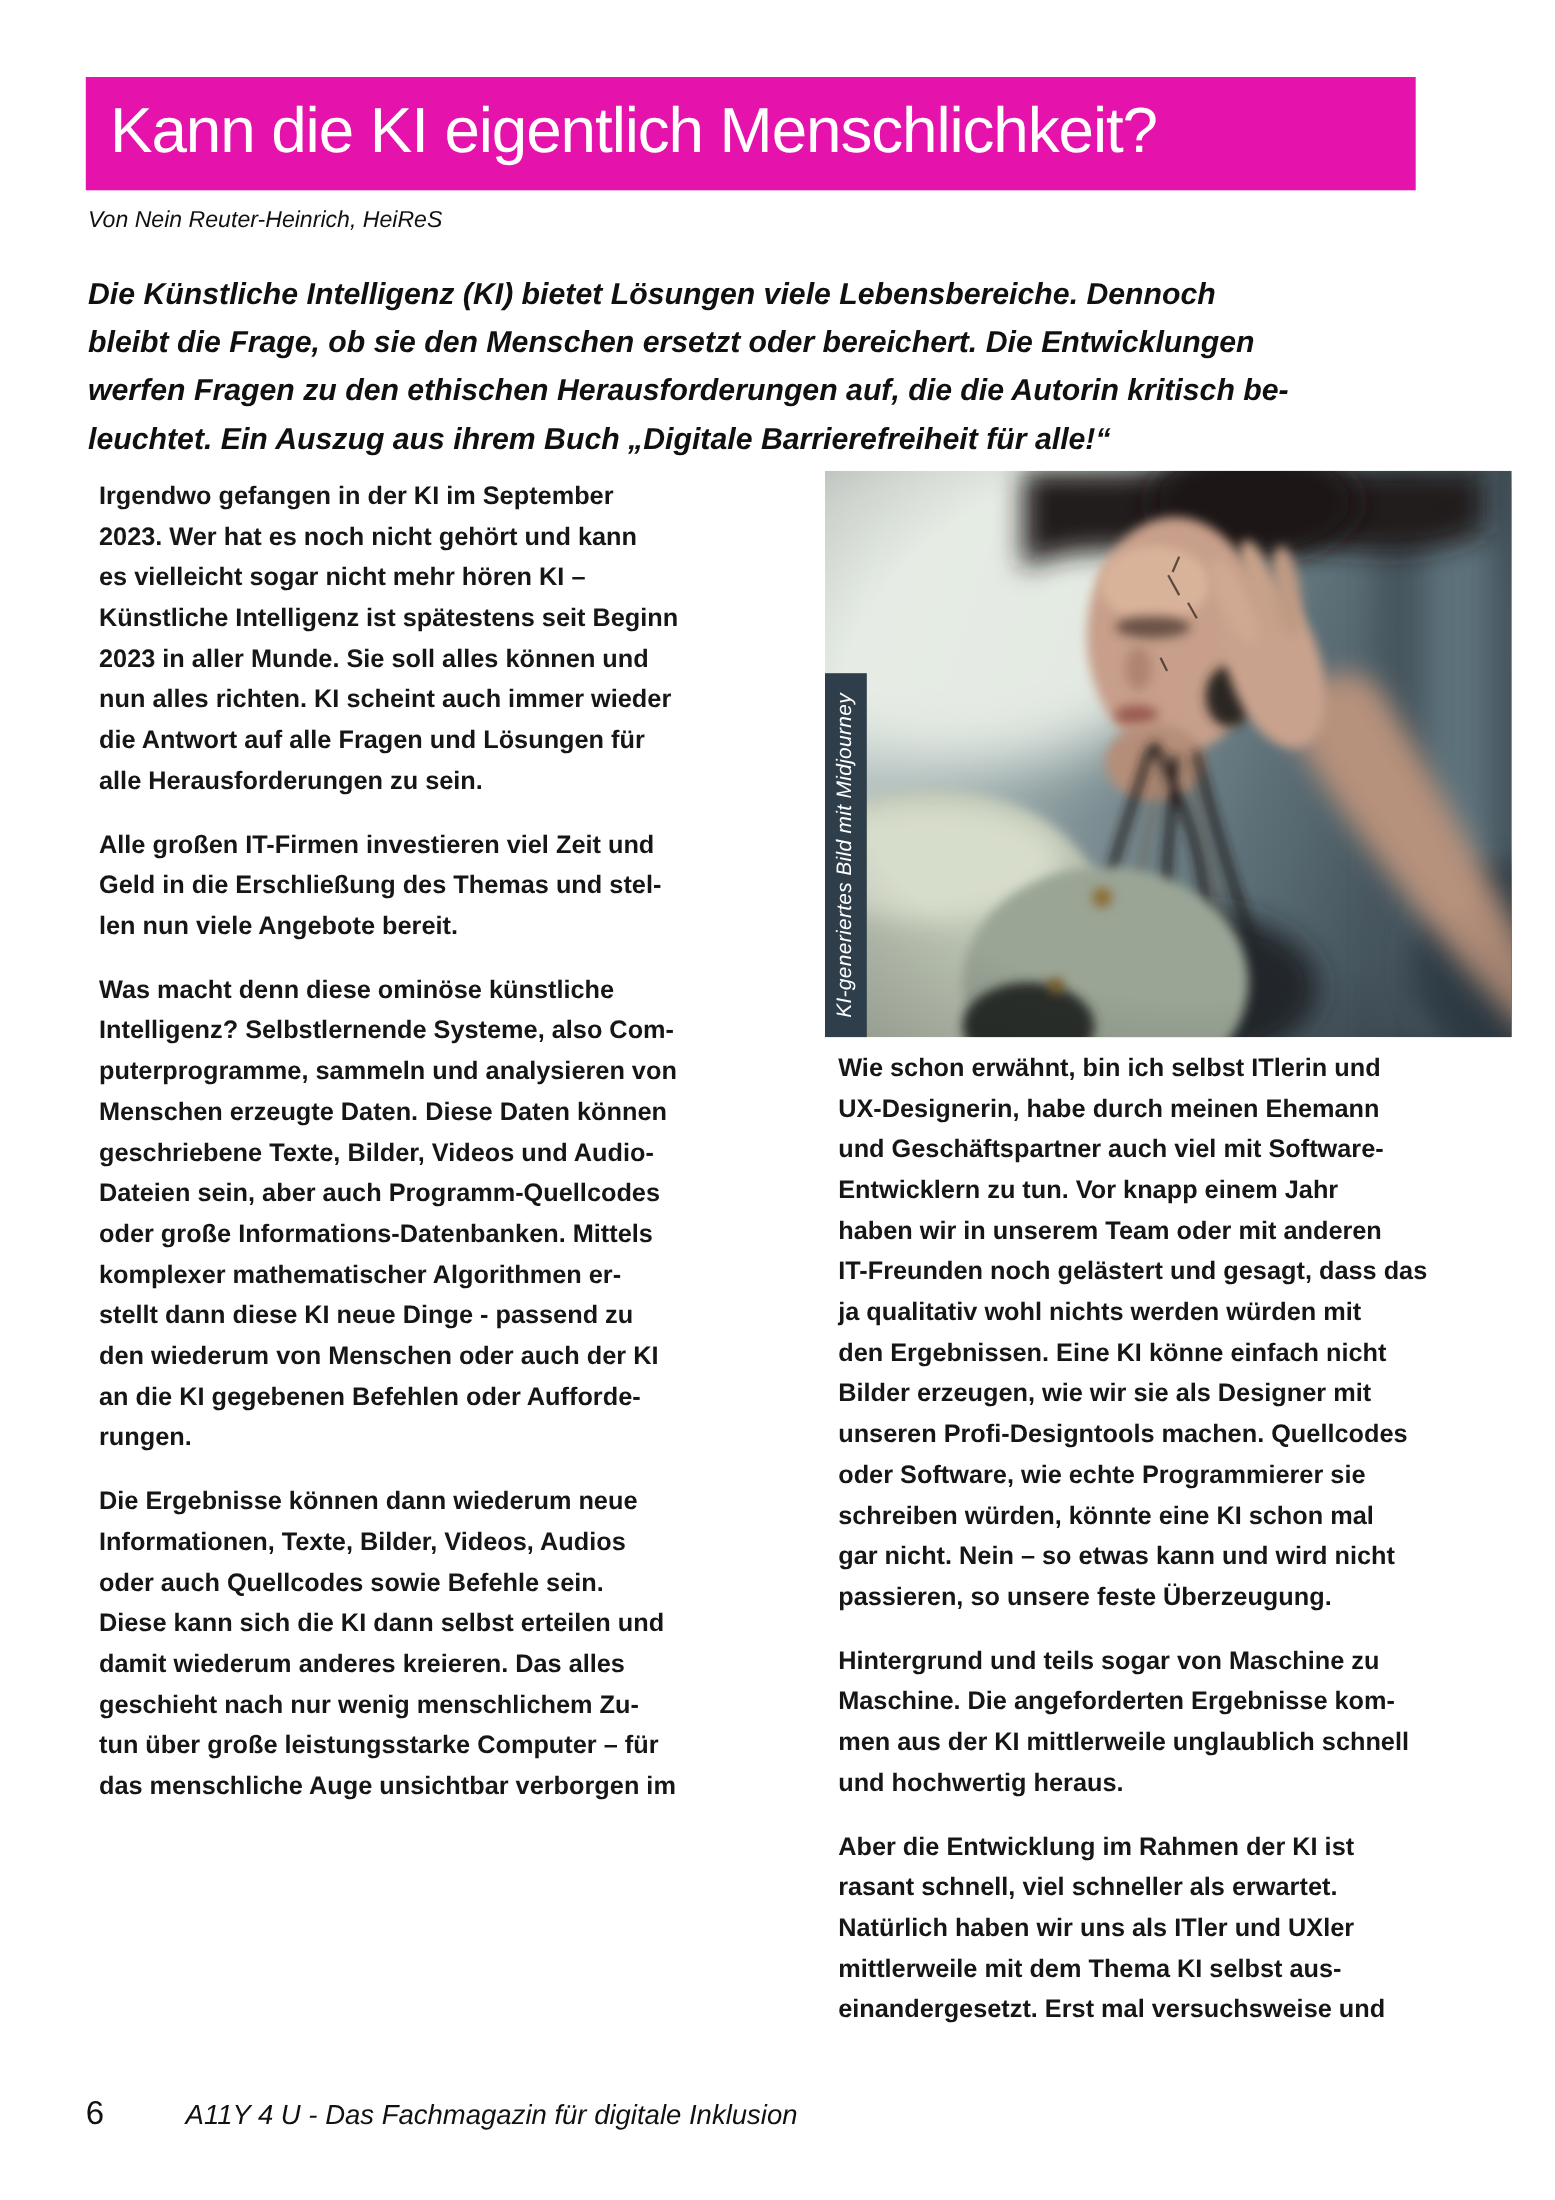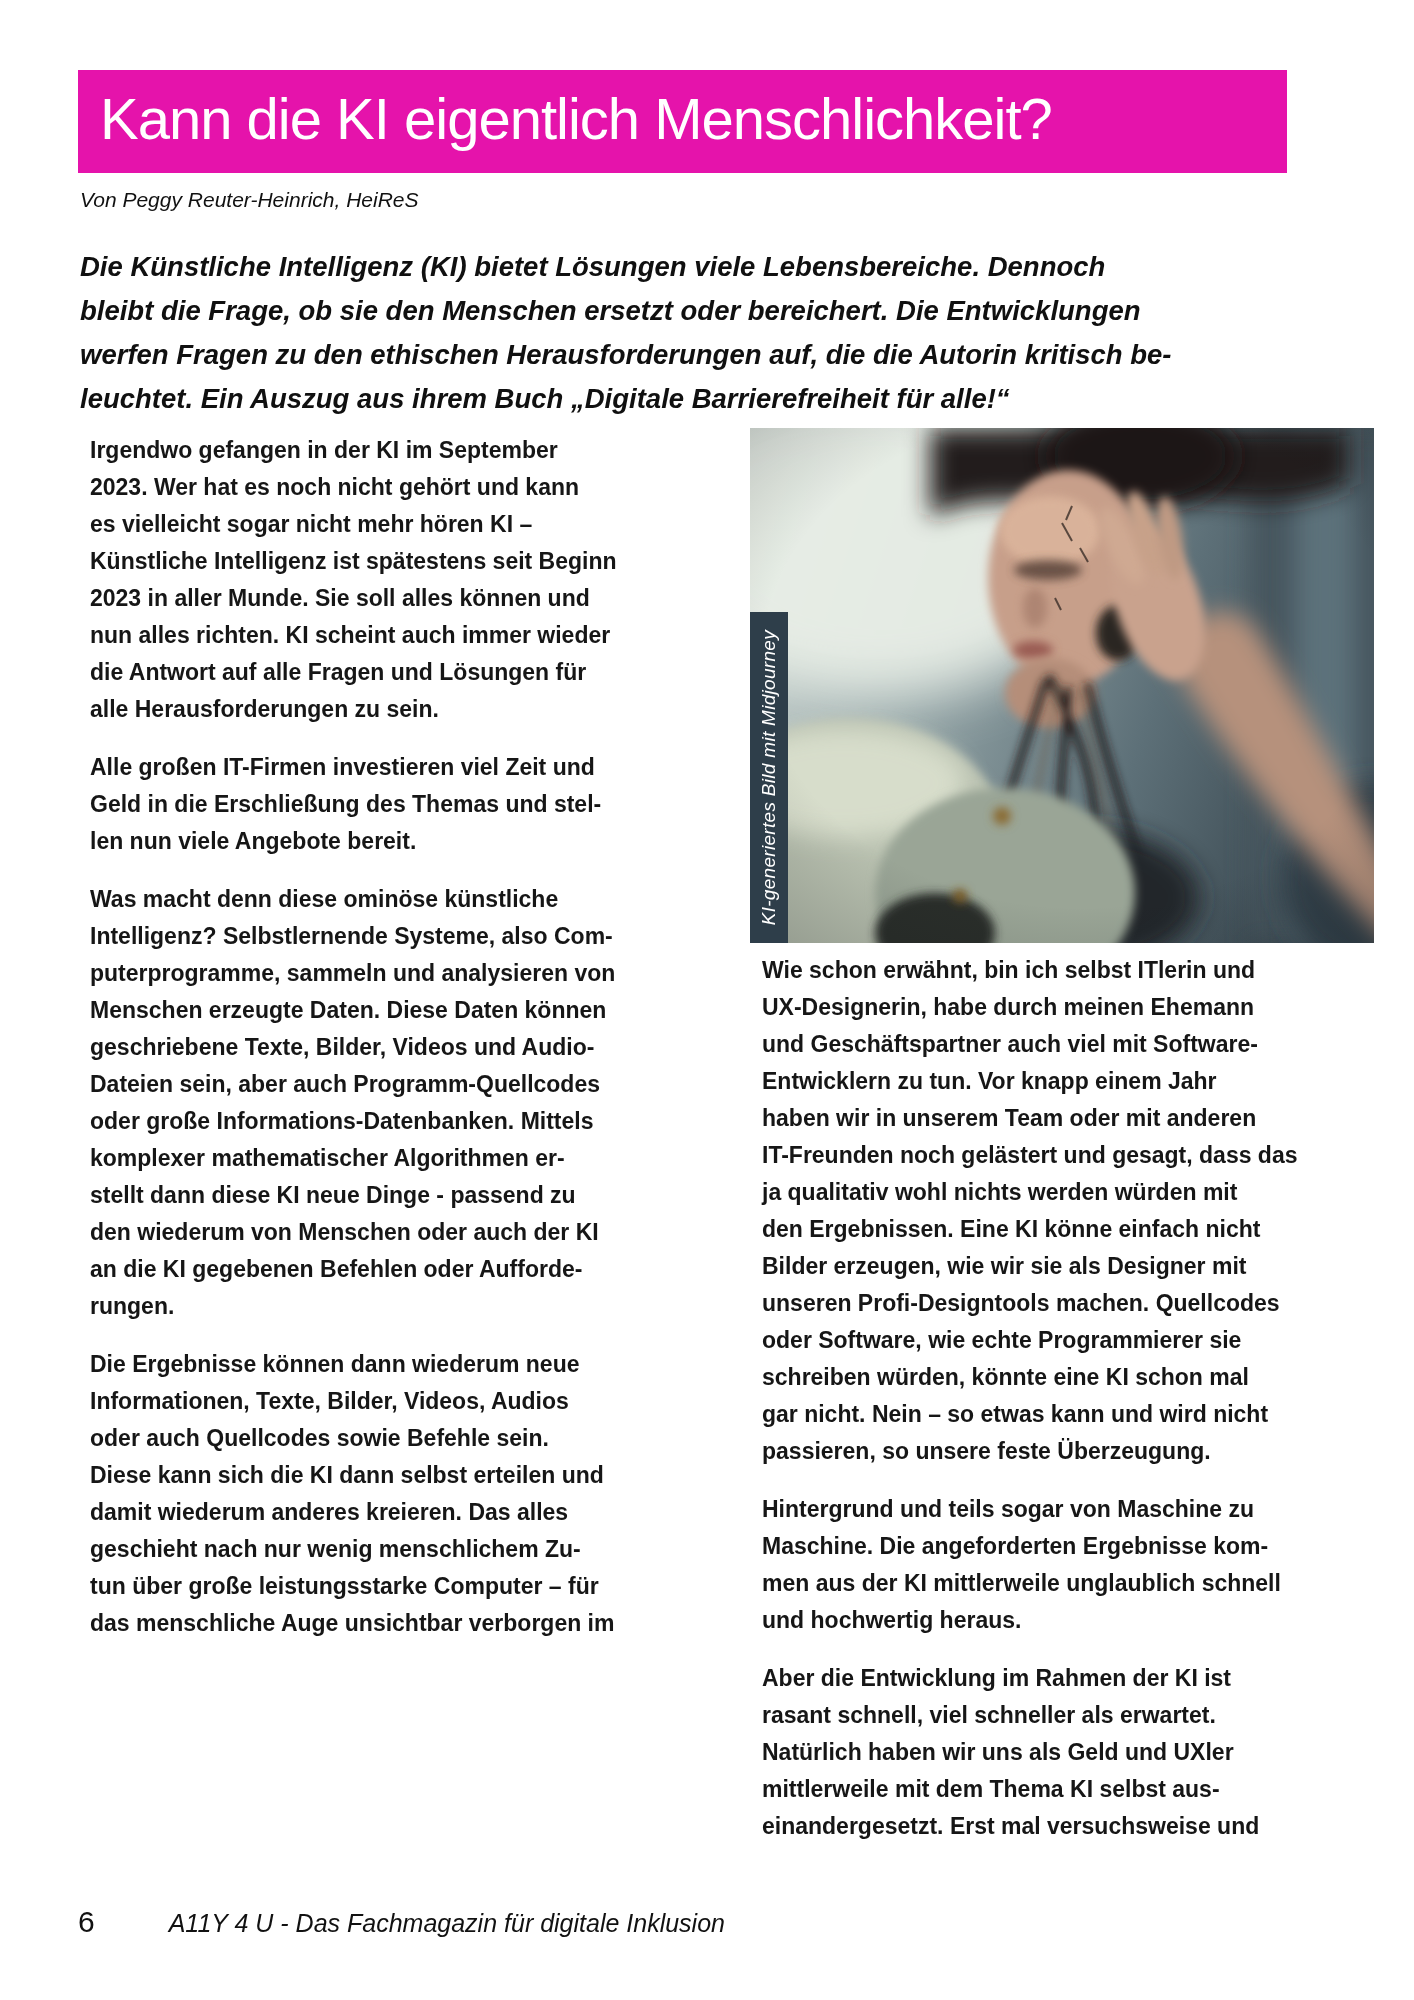--- a/index.html
+++ b/index.html
@@ -77,21 +77,21 @@
 </style>
 </head>
 <body>
 
 <div class="page">
 
   <div class="banner">
     <h1>Kann die KI eigentlich Menschlichkeit?</h1>
   </div>
 
-  <div class="byline">Von Peggy Reuter-Heinrich, HeiReS</div>
+  <div class="byline">Von Nein Reuter-Heinrich, HeiReS</div>
 
   <div class="intro">Die Künstliche Intelligenz (KI) bietet Lösungen viele Lebensbereiche. Dennoch
 bleibt die Frage, ob sie den Menschen ersetzt oder bereichert. Die Entwicklungen
 werfen Fragen zu den ethischen Herausforderungen auf, die die Autorin kritisch be-
 leuchtet. Ein Auszug aus ihrem Buch „Digitale Barrierefreiheit für alle!“</div>
 
   <div class="col-left">
     <p class="body">Irgendwo gefangen in der KI im September
 2023. Wer hat es noch nicht gehört und kann
 es vielleicht sogar nicht mehr hören KI –
@@ -211,21 +211,21 @@
 oder Software, wie echte Programmierer sie
 schreiben würden, könnte eine KI schon mal
 gar nicht. Nein – so etwas kann und wird nicht
 passieren, so unsere feste Überzeugung.</p>
     <p class="body">Hintergrund und teils sogar von Maschine zu
 Maschine. Die angeforderten Ergebnisse kom-
 men aus der KI mittlerweile unglaublich schnell
 und hochwertig heraus.</p>
     <p class="body">Aber die Entwicklung im Rahmen der KI ist
 rasant schnell, viel schneller als erwartet.
-Natürlich haben wir uns als Geld und UXler
+Natürlich haben wir uns als ITler und UXler
 mittlerweile mit dem Thema KI selbst aus-
 einandergesetzt. Erst mal versuchsweise und</p>
   </div>
 
   <div class="footer">
     <span class="pagenum">6</span>
     <span class="mag">A11Y 4 U - Das Fachmagazin für digitale Inklusion</span>
   </div>
 
 </div>

